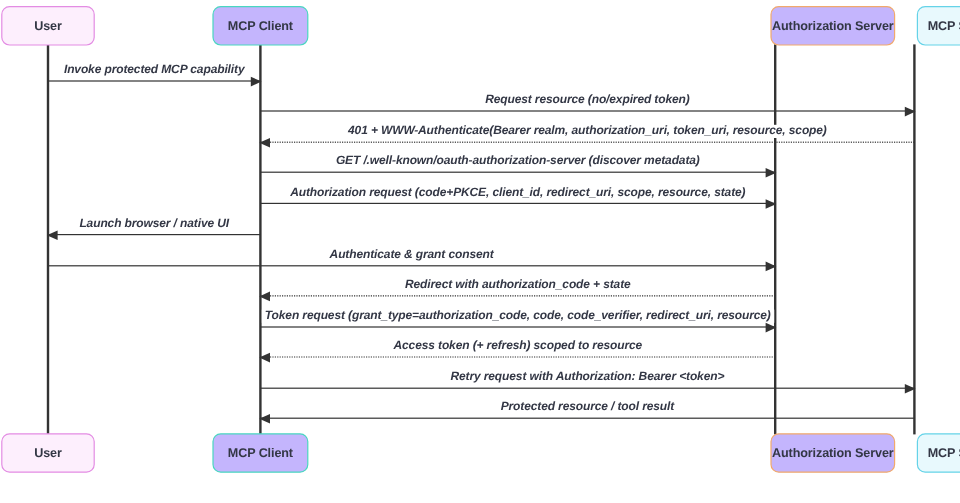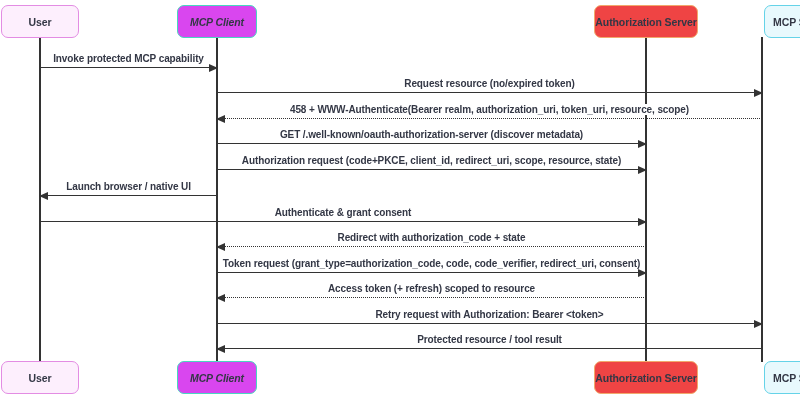--- a/index.html
+++ b/index.html
@@ -15,28 +15,28 @@
   }
   .actor {
     position: absolute; height: 33px; border-radius: 7px;
     border: 1.5px solid; display: flex; align-items: center; justify-content: center;
     font-size: 10.5px; font-weight: 600; letter-spacing: -0.1px;
     z-index: 3; white-space: nowrap;
   }
   .actor.top { top: 5px; }
   .actor.bottom { top: 361px; }
   .actor-user   { background: #fdeffd; border-color: #e38ce3; }
-  .actor-client { background: #d946ef; border-color: #49d7c0; font-style: italic; }
-  .actor-auth   { background: #ef4444; border-color: #f1a96c; }
+  .actor-client { background: #c4b5fd; border-color: #49d7c0; }
+  .actor-auth   { background: #c4b5fd; border-color: #f1a96c; margin-left: 48px; }
   .actor-server { background: #e8f9fd; border-color: #65d3e8; }
   .pos-user   { left: 1px;   width: 78px; text-align: center;  }
   .pos-client { left: 177px; width: 80px;  }
   .pos-auth   { left: 594px; width: 104px; }
   .pos-server { left: 724px; width: 76px; margin-left: 40px;  }
-  .msg { position: absolute; height: 17px; z-index: 2; }
+  .msg { position: absolute; height: 17px; z-index: 2; font-style: italic; }
   .msg-line {
     position: absolute; left: 0; right: 0; bottom: 0; height: 0;
     border-top: 1.5px solid #333333;
   }
   .msg-line.dotted { border-top-style: dotted; }
   .msg-label {
     position: absolute; bottom: 4px; left: 50%; transform: translateX(-50%);
     white-space: nowrap; background: #ffffff; padding: 0 3px;
     font-size: 10px; font-weight: 600; letter-spacing: -0.1px; line-height: 1.1;
   }
@@ -68,21 +68,21 @@
     <div class="arrowhead right"></div>
   </div>
 
   <div class="msg" style="left:217px;top:76px;width:545px">
     <span class="msg-label">Request resource (no/expired token)</span>
     <div class="msg-line"></div>
     <div class="arrowhead right"></div>
   </div>
 
   <div class="msg" style="left:217px;top:102px;width:545px">
-    <span class="msg-label">458 + WWW-Authenticate(Bearer realm, authorization_uri, token_uri, resource, scope)</span>
+    <span class="msg-label">401 + WWW-Authenticate(Bearer realm, authorization_uri, token_uri, resource, scope)</span>
     <div class="msg-line dotted"></div>
     <div class="arrowhead left"></div>
   </div>
 
   <div class="msg" style="left:217px;top:127px;width:429px">
     <span class="msg-label">GET /.well-known/oauth-authorization-server (discover metadata)</span>
     <div class="msg-line"></div>
     <div class="arrowhead right"></div>
   </div>
 
@@ -104,21 +104,21 @@
     <div class="arrowhead right"></div>
   </div>
 
   <div class="msg" style="left:217px;top:230px;width:429px">
     <span class="msg-label">Redirect with authorization_code + state</span>
     <div class="msg-line dotted"></div>
     <div class="arrowhead left"></div>
   </div>
 
   <div class="msg" style="left:217px;top:256px;width:429px">
-    <span class="msg-label">Token request (grant_type=authorization_code, code, code_verifier, redirect_uri, consent)</span>
+    <span class="msg-label">Token request (grant_type=authorization_code, code, code_verifier, redirect_uri, resource)</span>
     <div class="msg-line"></div>
     <div class="arrowhead right"></div>
   </div>
 
   <div class="msg" style="left:217px;top:281px;width:429px">
     <span class="msg-label">Access token (+ refresh) scoped to resource</span>
     <div class="msg-line dotted"></div>
     <div class="arrowhead left"></div>
   </div>
 

